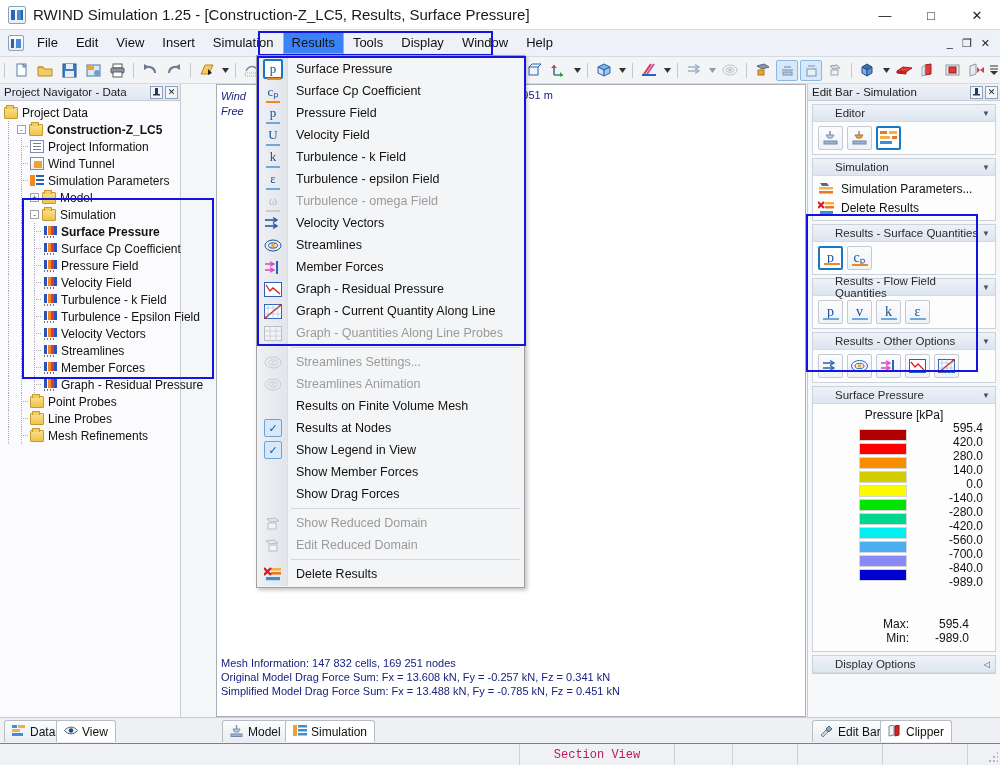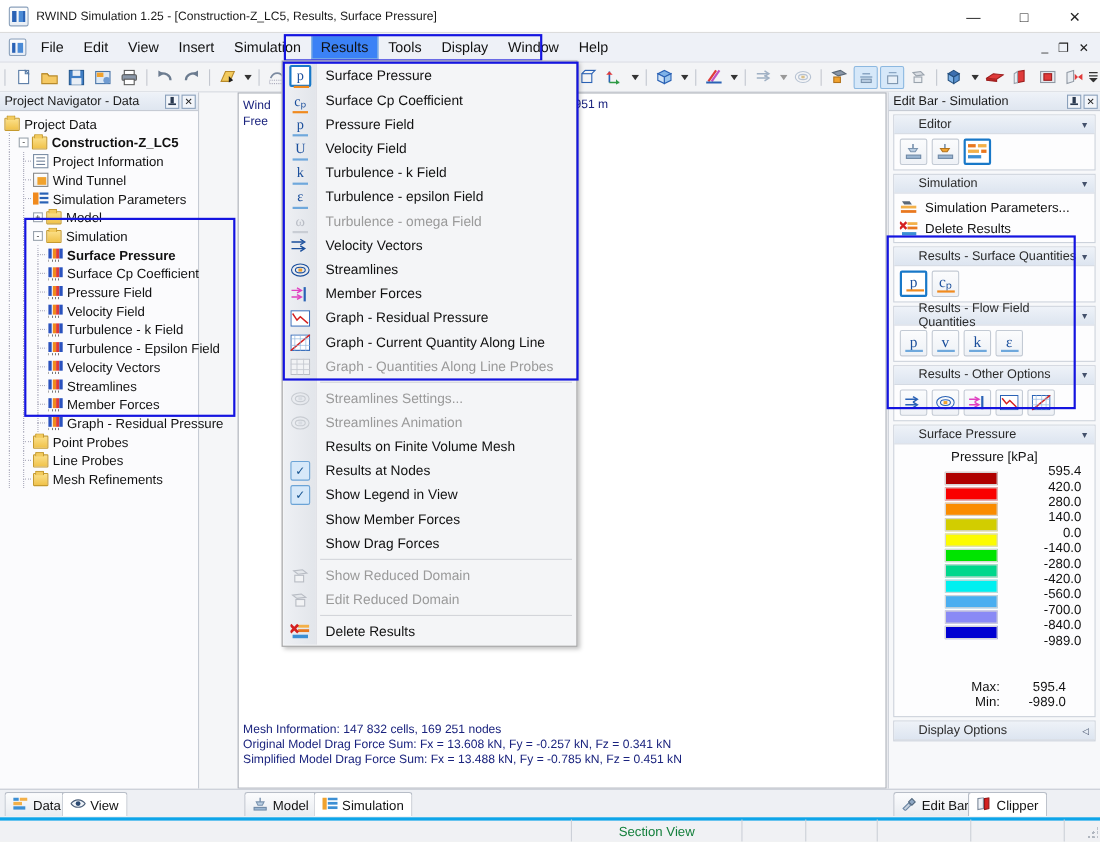--- a/index.html
+++ b/index.html
@@ -32,21 +32,21 @@
   }
   .titlebar .appicon::before{
     content:""; position:absolute; left:2px; top:3px; width:4px; height:10px;
     background:#2a62b5;
   }
   .titlebar .appicon::after{
     content:""; position:absolute; left:8px; top:3px; width:6px; height:10px;
     background:#4b8bd6; box-shadow: inset -2px 0 0 #2a62b5;
   }
   .titlebar .ttl {
-    font-size: 11px; color: #1a1a1a; white-space: nowrap;
+    font-size: 15px; color: #1a1a1a; white-space: nowrap;
   }
   .wincontrols {
     position:absolute; right:0; top:0; height:30px; display:flex;
   }
   .wincontrols div {
     width: 46px; height: 30px; display:flex; align-items:center; justify-content:center;
     font-size: 13px; color:#222;
   }
 
   
@@ -158,21 +158,21 @@
     position:absolute; left:22px; top:198px; width:192px; height:181px;
     border:2px solid #1414e0; pointer-events:none; z-index:30;
   }
 
   
   .viewarea {
     position:absolute; left:216px; top:84px; width:590px; height:633px;
     background:#fff; border:1px solid #a8adb6;
   }
   .viewtext-left { position:absolute; left:4px; top:4px; font-size:11px; color:#1a237e;
-      line-height:15px; white-space:nowrap;}
+      line-height:15px; white-space:nowrap;font-style:italic;}
   .viewtext-dim { position:absolute; left:290px; top:4px; font-size:11px; color:#1a237e;}
   .meshinfo { position:absolute; left:4px; bottom:18px; font-size:11px; color:#1a237e;
       line-height:14px; white-space:nowrap;}
 
   
   .dropdown {
     position:absolute; left:256px; top:55px; width:269px;
     background:#f4f5f7; border:1px solid #a0a0a0;
     box-shadow: 2px 2px 4px rgba(0,0,0,.25);
     z-index:50; padding: 2px 0 2px 0;
@@ -259,22 +259,22 @@
     display:flex; align-items:center; gap:4px;
     border:1px solid #b7bdc7; border-bottom:none; border-radius:3px 3px 0 0;
     background:linear-gradient(#fbfcfd,#e9ecf1); font-size:12px; color:#111;
   }
   .btab.active { background:#fff; }
   .tabicon { width:14px;height:13px;position:relative;flex:none; }
 
   
   .statusbar {
     position:absolute; left:0; top:743px; width:1000px; height:22px;
-    background:#f0f1f4; border-top:3px solid #0ea5e9;
-    display:flex; align-items:center; font-size:12px; color:#15803d;
+    background:#f0f1f4; border-top:1px solid #0ea5e9;
+    display:flex; align-items:center; font-size:12px; color:#be185d;font-family:Liberation Mono, monospace;
   }
   .scell { height:22px; display:flex; align-items:center; justify-content:center;
            border-right:1px solid #ccd0d8; }
   .grip { position:absolute; right:2px; bottom:2px; width:12px; height:12px;
           background:
             radial-gradient(#b0b6bf 40%, transparent 41%) 2px 8px/4px 4px no-repeat,
             radial-gradient(#b0b6bf 40%, transparent 41%) 6px 8px/4px 4px no-repeat,
             radial-gradient(#b0b6bf 40%, transparent 41%) 10px 8px/4px 4px no-repeat,
             radial-gradient(#b0b6bf 40%, transparent 41%) 6px 4px/4px 4px no-repeat,
             radial-gradient(#b0b6bf 40%, transparent 41%) 10px 4px/4px 4px no-repeat,

